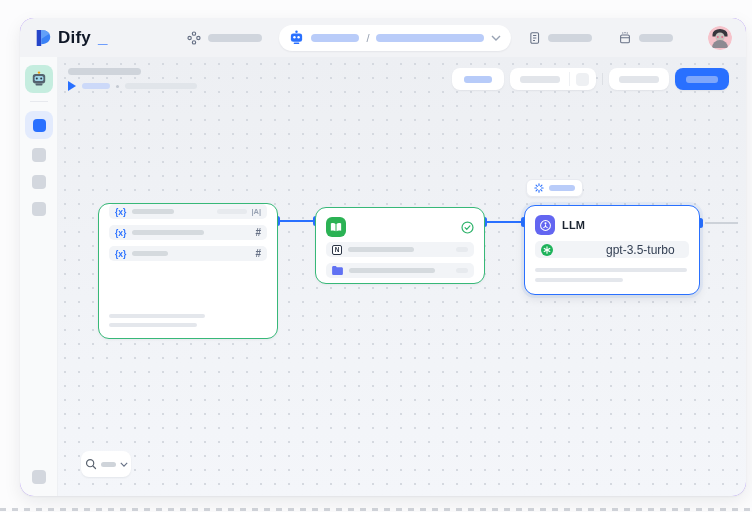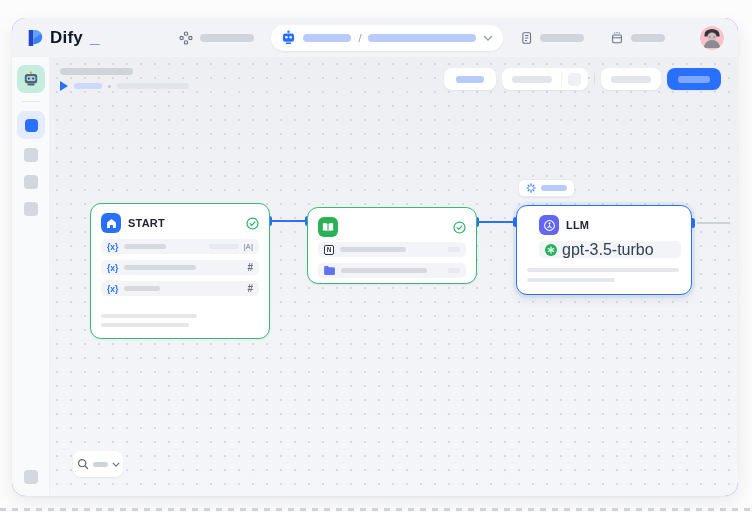--- a/index.html
+++ b/index.html
@@ -1,19 +1,19 @@
 <!DOCTYPE html>
 <html style="--primary: #2970ff; --green: #37b878; --green_icon: #2bb254; --indigo: #6366f1; --openai_green: #1fb35b; --mint: #c5eddf;"><head>
 <meta charset="utf-8">
 <style>
   * { margin:0; padding:0; box-sizing:border-box; }
   html,body { width:752px; height:512px; font-family:"Liberation Sans", sans-serif; }
   .page { position:relative; width:752px; height:512px; background:#fcfcfd; overflow:hidden; }
 
-  .window { position:absolute; left:12px; top:18px; width:726px; height:478px;
+  .window { position:absolute; left:20px; top:18px; width:726px; height:478px;
             background:#8b5cf6; border-radius:14px; overflow:hidden;
             box-shadow:0 1px 2px rgba(16,24,40,.05), 0 6px 18px rgba(16,24,40,.08); }
 
   
   .hdr { position:relative; height:39px; background:#f2f3f6; display:flex; align-items:center; padding:0 14px; }
   .brand { display:flex; align-items:center; gap:6px; }
   .brand-mark { width:18px; height:18px; }
   .brand-name { font-size:17px; font-weight:700; color:#101828; letter-spacing:.2px; }
   .brand-accent { font-size:17px; font-weight:800; color:var(--primary); margin-left:1px; }
   .hbar { height:8px; border-radius:4px; background:#d0d5dd; }
@@ -51,39 +51,39 @@
   .cbtn { height:22px; background:#fff; border-radius:8px; display:flex; align-items:center;
           box-shadow:0 1px 2px rgba(16,24,40,.06); cursor:pointer; }
   .cbtn.primary { background:var(--primary); }
   .seg-div { width:1px; height:14px; background:#eef0f3; }
   .mini-div { width:1px; height:12px; background:#dcdfe4; }
 
   
   .node { position:absolute; background:#fff; border-radius:11px; }
   .node-green { border:1px solid var(--green); box-shadow:0 1px 3px rgba(16,24,40,.05); }
   .node-blue { border:1.5px solid var(--primary);
-               box-shadow:0 4px 10px rgba(16,24,40,.09), 0 0 0 3px rgba(41,112,255,.06);padding-left:12px; }
+               box-shadow:0 4px 10px rgba(16,24,40,.09), 0 0 0 3px rgba(41,112,255,.06); }
   .n-head { display:flex; align-items:center; padding:9px 10px 6px; }
   .n-icon { width:20px; height:20px; border-radius:6px; display:flex; align-items:center; justify-content:center; flex:none; }
   .n-title { margin-left:7px; font-size:11px; font-weight:700; color:#1b2430; letter-spacing:.2px; white-space:nowrap; }
   .n-check { margin-left:auto; display:flex; }
   .vrow { display:flex; align-items:center; height:15px; background:#f2f4f7; border-radius:5px;
           margin:0 10px 6px; padding:0 6px; }
   .vx { color:var(--primary); font-size:8.5px; font-weight:700; }
   .vrow .right { margin-left:auto; display:flex; align-items:center; gap:4px; }
   .t-hash { color:#667085; font-size:10px; font-weight:600; }
   .t-str  { color:#98a2b3; font-size:7.5px; font-weight:600; }
   .skel { background:#d5dade; border-radius:2.5px; height:5px; }
   .skel.light { background:#e7eaee; }
   .nline { position:absolute; left:10px; height:4px; border-radius:2px; background:#e4e7ec; }
   .notion-box { width:10px; height:10px; border:1px solid #2b3444; border-radius:2px; background:#fff;
                 display:flex; align-items:center; justify-content:center; font-size:6.5px; font-weight:700; color:#2b3444; }
   .model-row { display:flex; align-items:center; height:17px; background:#f2f4f7; border-radius:5px;
                margin:0 10px; padding:0 6px; gap:5px; }
-  .model-name { font-size:16px; color:#344054; }
+  .model-name { font-size:12px; color:#344054;margin-left:48px; }
 
   
   .edge { position:absolute; height:2px; background:var(--primary); }
   .edge.gray { background:#cdd2d9; }
   .handle { position:absolute; width:5px; height:10px; border-radius:2.5px; background:var(--primary); }
 
   .run-badge { position:absolute; display:flex; align-items:center; gap:5px; height:18px; padding:0 7px;
                background:rgba(255,255,255,.95); border:1px solid #e8eaf0; border-radius:6px;
                box-shadow:0 1px 2px rgba(16,24,40,.05); }
 
@@ -228,34 +228,20 @@
         <div class="handle" style="left:640px;top:161px"></div>
 
         <div class="run-badge" style="left:468px;top:122px">
           <svg width="10" height="10" viewBox="0 0 14 14" stroke="#2970ff" stroke-width="1.6" stroke-linecap="round" fill="none">
             <path d="M7 1.2v2.4M7 10.4v2.4M1.2 7h2.4M10.4 7h2.4M2.9 2.9l1.7 1.7M9.4 9.4l1.7 1.7M11.1 2.9 9.4 4.6M4.6 9.4 2.9 11.1"></path>
           </svg>
           <div class="bar" style="width:26px;height:6px;background:#b9ccf9"></div>
         </div>
 
         <div class="node node-green" style="left:40px;top:146px;width:180px;height:136px">
-          <div class="n-head">
-            <div class="n-icon" style="background:var(--primary)">
-              <svg width="11" height="11" viewBox="0 0 12 12" fill="#fff">
-                  <path d="M6 1 1.2 4.8v6h3.2V7.6h3.2v3.2h3.2v-6z"></path>
-                </svg>
-            </div>
-            <div class="n-title">START</div>
-            <div class="n-check">
-              <svg width="13" height="13" viewBox="0 0 14 14" fill="none" stroke="#2fb36b" stroke-width="1.3" stroke-linecap="round">
-                  <circle cx="7" cy="7" r="5.9"></circle>
-                  <path d="m4.4 7.2 1.8 1.8 3.4-3.7"></path>
-                </svg>
-            </div>
-          </div>
           <div class="vrow">
             <span class="vx">{x}</span>
             <div class="skel" style="width:42px;margin-left:6px"></div>
             <div class="right">
                 <div class="skel light" style="width:30px"></div>
                 <span class="t-str">|A|</span>
               </div>
           </div>
           <div class="vrow">
             <span class="vx">{x}</span>

